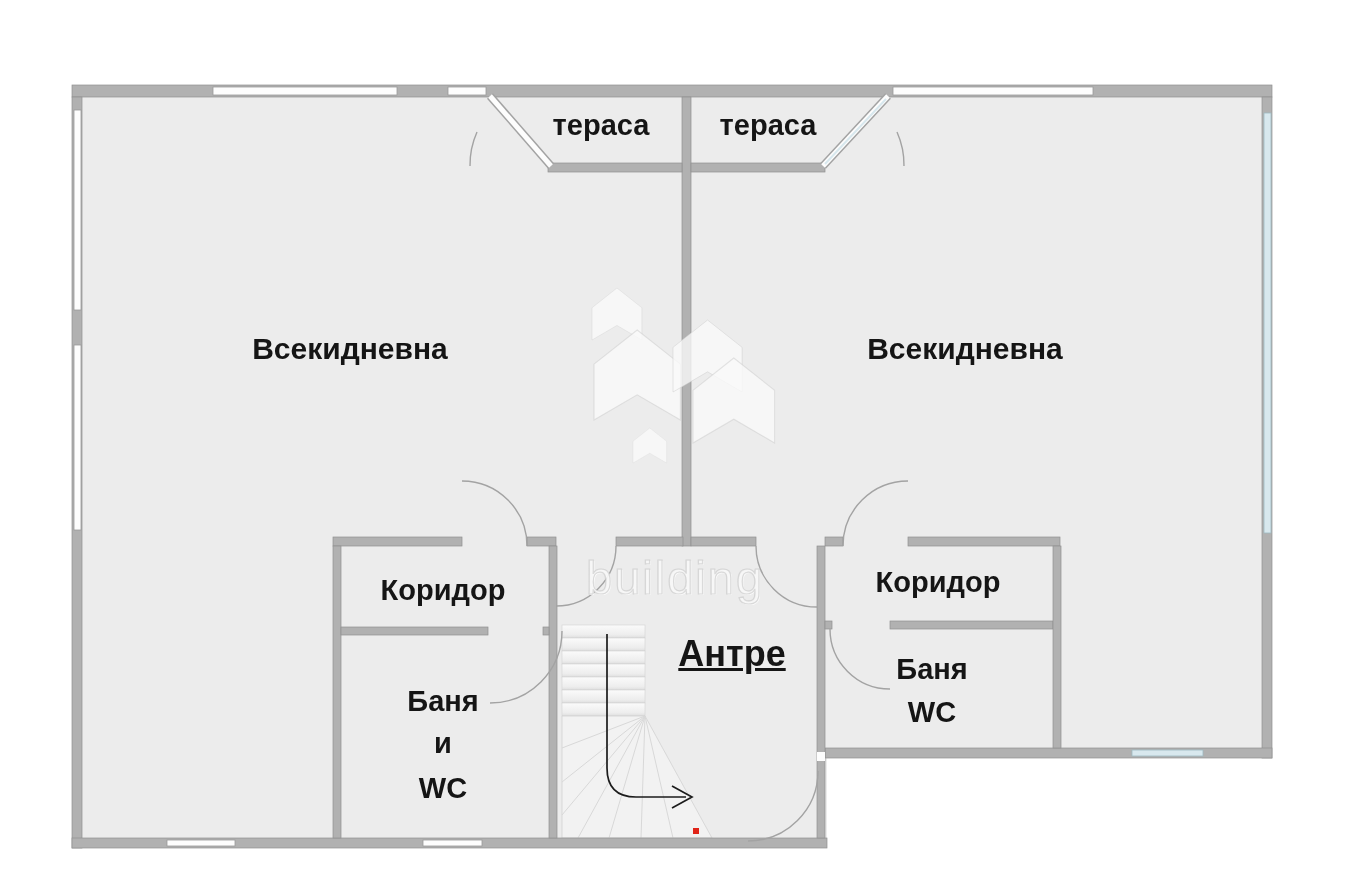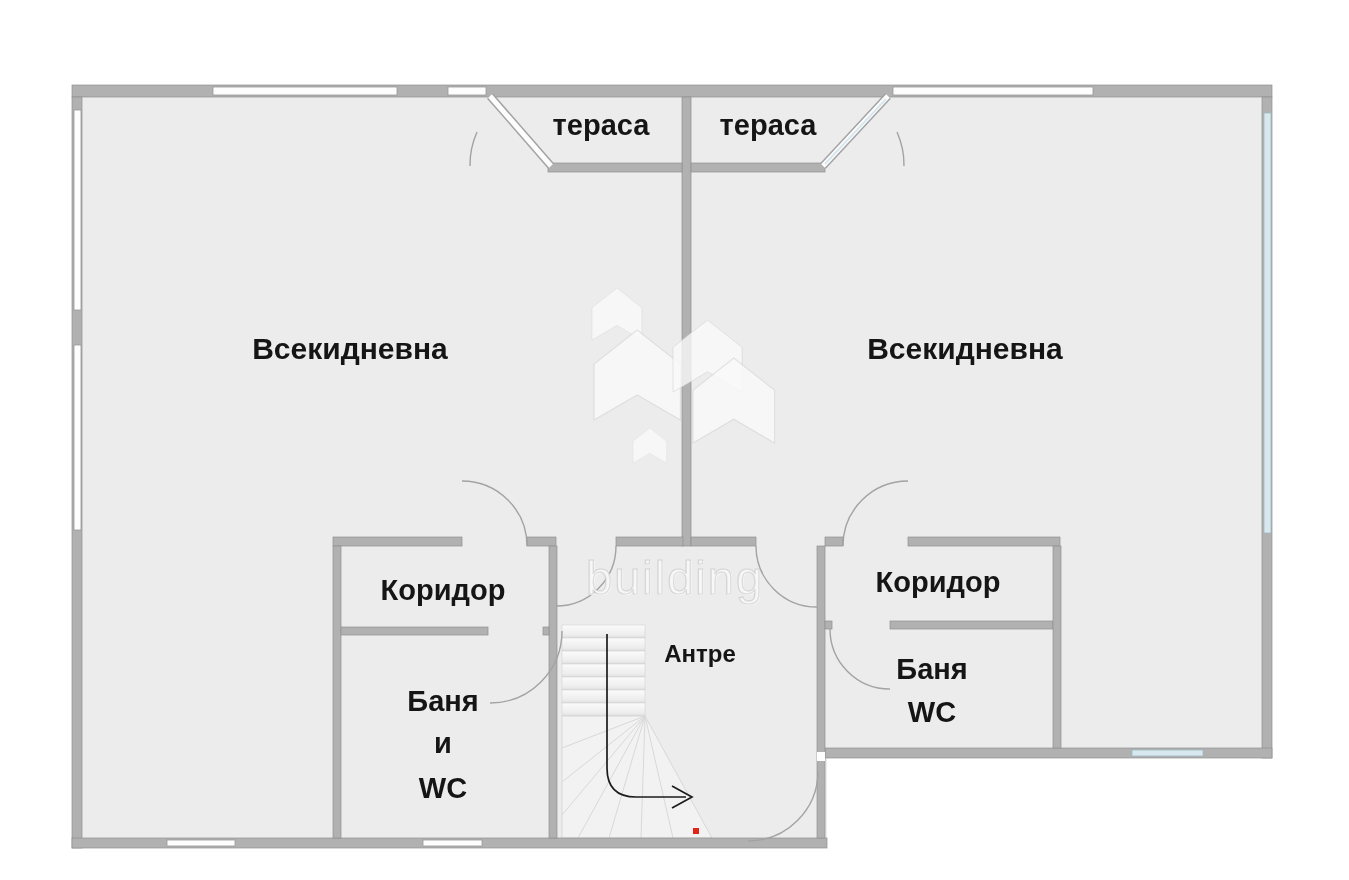--- a/index.html
+++ b/index.html
@@ -33,21 +33,21 @@
 
   
   .lbl{position:absolute;z-index:4;transform:translate(-50%,-50%);
        font-weight:700;font-size:29px;color:var(--label_text,#151515);white-space:nowrap;}
   .lbl-terr-l{left:601px;top:125px;}
   .lbl-terr-r{left:768px;top:125px;}
   .lbl-liv-l{left:350px;top:349px;font-size:30px;}
   .lbl-liv-r{left:965px;top:349px;font-size:30px;}
   .lbl-kor-l{left:443px;top:590px;}
   .lbl-kor-r{left:938px;top:582px;}
-  .lbl-antre{left:700px;top:654px;font-size:24px;}
+  .lbl-antre{left:732px;top:654px;font-size:36px;text-decoration:underline;}
   .lbl-bl1{left:443px;top:701px;}
   .lbl-bl2{left:443px;top:743px;}
   .lbl-bl3{left:443px;top:788px;}
   .lbl-br1{left:932px;top:669px;}
   .lbl-br2{left:932px;top:712px;}
 </style>
 </head>
 <body>
 
 <div class="plan">

